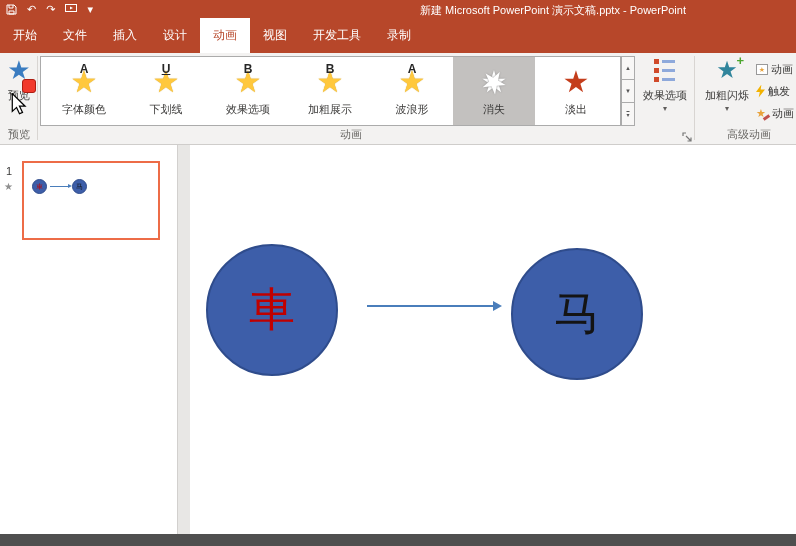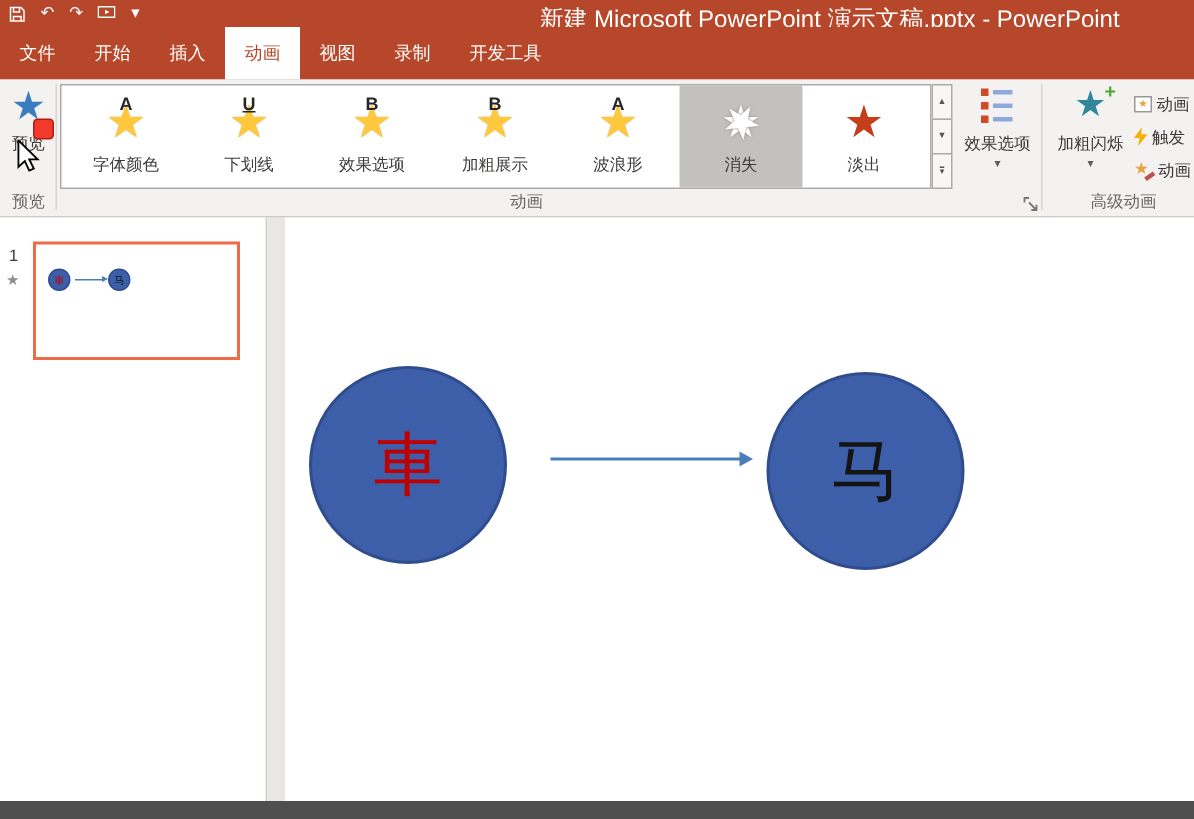--- a/index.html
+++ b/index.html
@@ -4,21 +4,21 @@
 <style>
   * { box-sizing: border-box; }
   body { margin: 0; font-family: "Liberation Sans", sans-serif; background: #fff; }
   #app { position: relative; width: 796px; height: 546px; background: #E8E7E5; overflow: hidden; }
 
   
   .titlebar { position: absolute; left: 0; top: 0; width: 100%; height: 18px; background: #B7472A; }
   .qat { position: absolute; left: 6px; top: 0; height: 18px; display: flex; align-items: center; gap: 10px; }
   .qat .glyph { color: #fff; font-size: 11px; line-height: 1; cursor: default; }
   .qat svg { display: block; }
-  .title-text { position: absolute; left: 553px; top: 3px; transform: translateX(-50%); color: #fff; font-size: 16px; white-space: nowrap; }
+  .title-text { position: absolute; left: 553px; top: 3px; transform: translateX(-50%); color: #fff; font-size: 11px; white-space: nowrap; }
 
   
   .tabrow { position: absolute; left: 0; top: 18px; width: 100%; height: 35px; background: #B7472A; display: flex; align-items: stretch; }
   .tab { display: flex; align-items: center; padding: 0 13px; color: #fff; font-size: 12px; white-space: nowrap; }
   .tab.active { background: #fff; color: #B7472A; }
   .search { display: flex; align-items: center; gap: 6px; margin-left: 10px; color: #fff; font-size: 12px; white-space: nowrap; }
 
   
   .ribbon { position: absolute; left: 0; top: 53px; width: 100%; height: 92px; background: #F3F2F1; border-bottom: 1px solid #CFCDCB; }
   .grp-label { position: absolute; bottom: 2px; font-size: 11px; color: #6A6865; }
@@ -113,27 +113,28 @@
             <rect x="0.5" y="0.5" width="11" height="7" fill="none" stroke="#fff"></rect>
             <path d="M5 2.5 L8 4 L5 5.5 z" fill="#fff"></path>
           </svg>
       </span>
       <span class="glyph">▾</span>
     </div>
     <div class="title-text">新建 Microsoft PowerPoint 演示文稿.pptx - PowerPoint</div>
   </div>
 
   <div class="tabrow">
+    <div class="tab">开始</div>
     <div class="tab">文件</div>
-    <div class="tab">开始</div>
     <div class="tab">插入</div>
+    <div class="tab">设计</div>
     <div class="tab active">动画</div>
     <div class="tab">视图</div>
+    <div class="tab">开发工具</div>
     <div class="tab">录制</div>
-    <div class="tab">开发工具</div>
   </div>
 
   <div class="ribbon">
 
     <div class="preview-btn">
       <span class="pstar">★</span>
       <span class="plabel">预览</span>
       <span class="caret">▾</span>
     </div>
     <div class="rec-indicator"></div>

